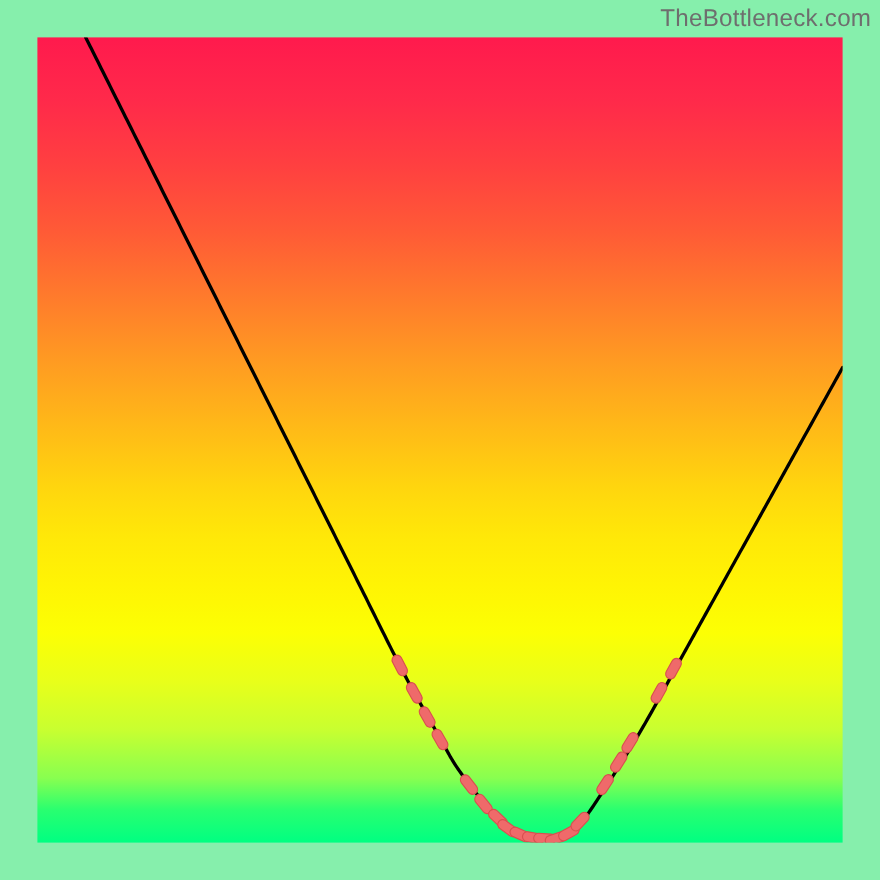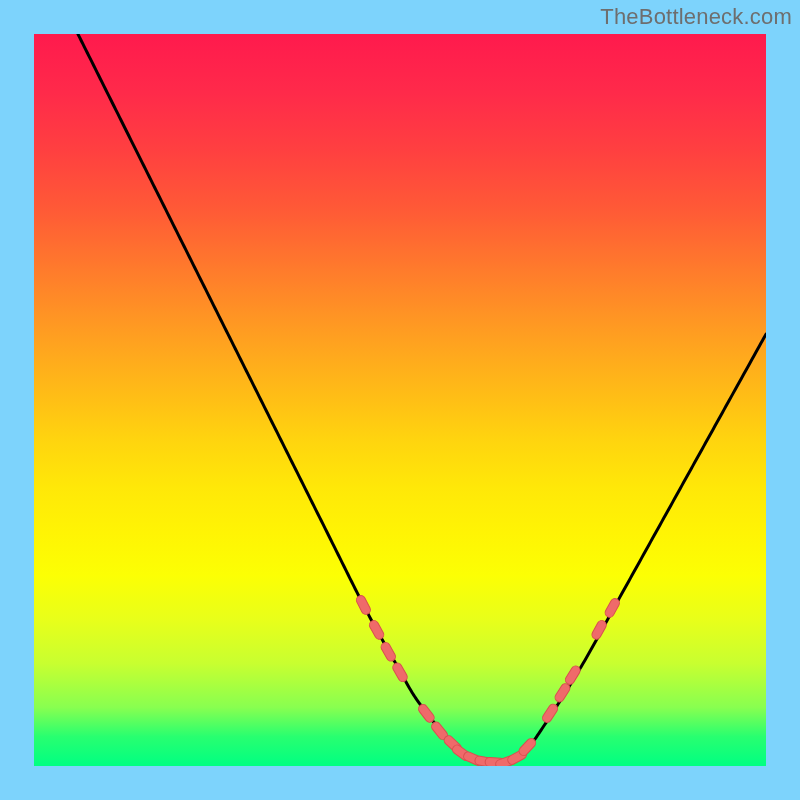--- a/index.html
+++ b/index.html
@@ -1,17 +1,17 @@
 <!DOCTYPE html>
 <html><head>
 <meta charset="utf-8">
 <style>
   * { margin: 0; padding: 0; box-sizing: border-box; }
   body { background: #000; width: 800px; height: 800px; overflow: hidden; position: relative; font-family: Arial, sans-serif; }
-  .frame { position: absolute; left: 0; top: 0; width: 800px; height: 800px; background: #7dd3fc; }
+  .frame { position: absolute; left: 0; top: 0; width: 800px; height: 800px; background: #86efac; }
   .plot {
     position: absolute;
     left: 34px; top: 34px;
     width: 732px; height: 732px;
     background: linear-gradient(to bottom,
       #ff1a4d 0%,
       #ff2a4a 8%,
       #ff4040 16%,
       #ff5a36 24%,
       #ff7a2c 32%,

